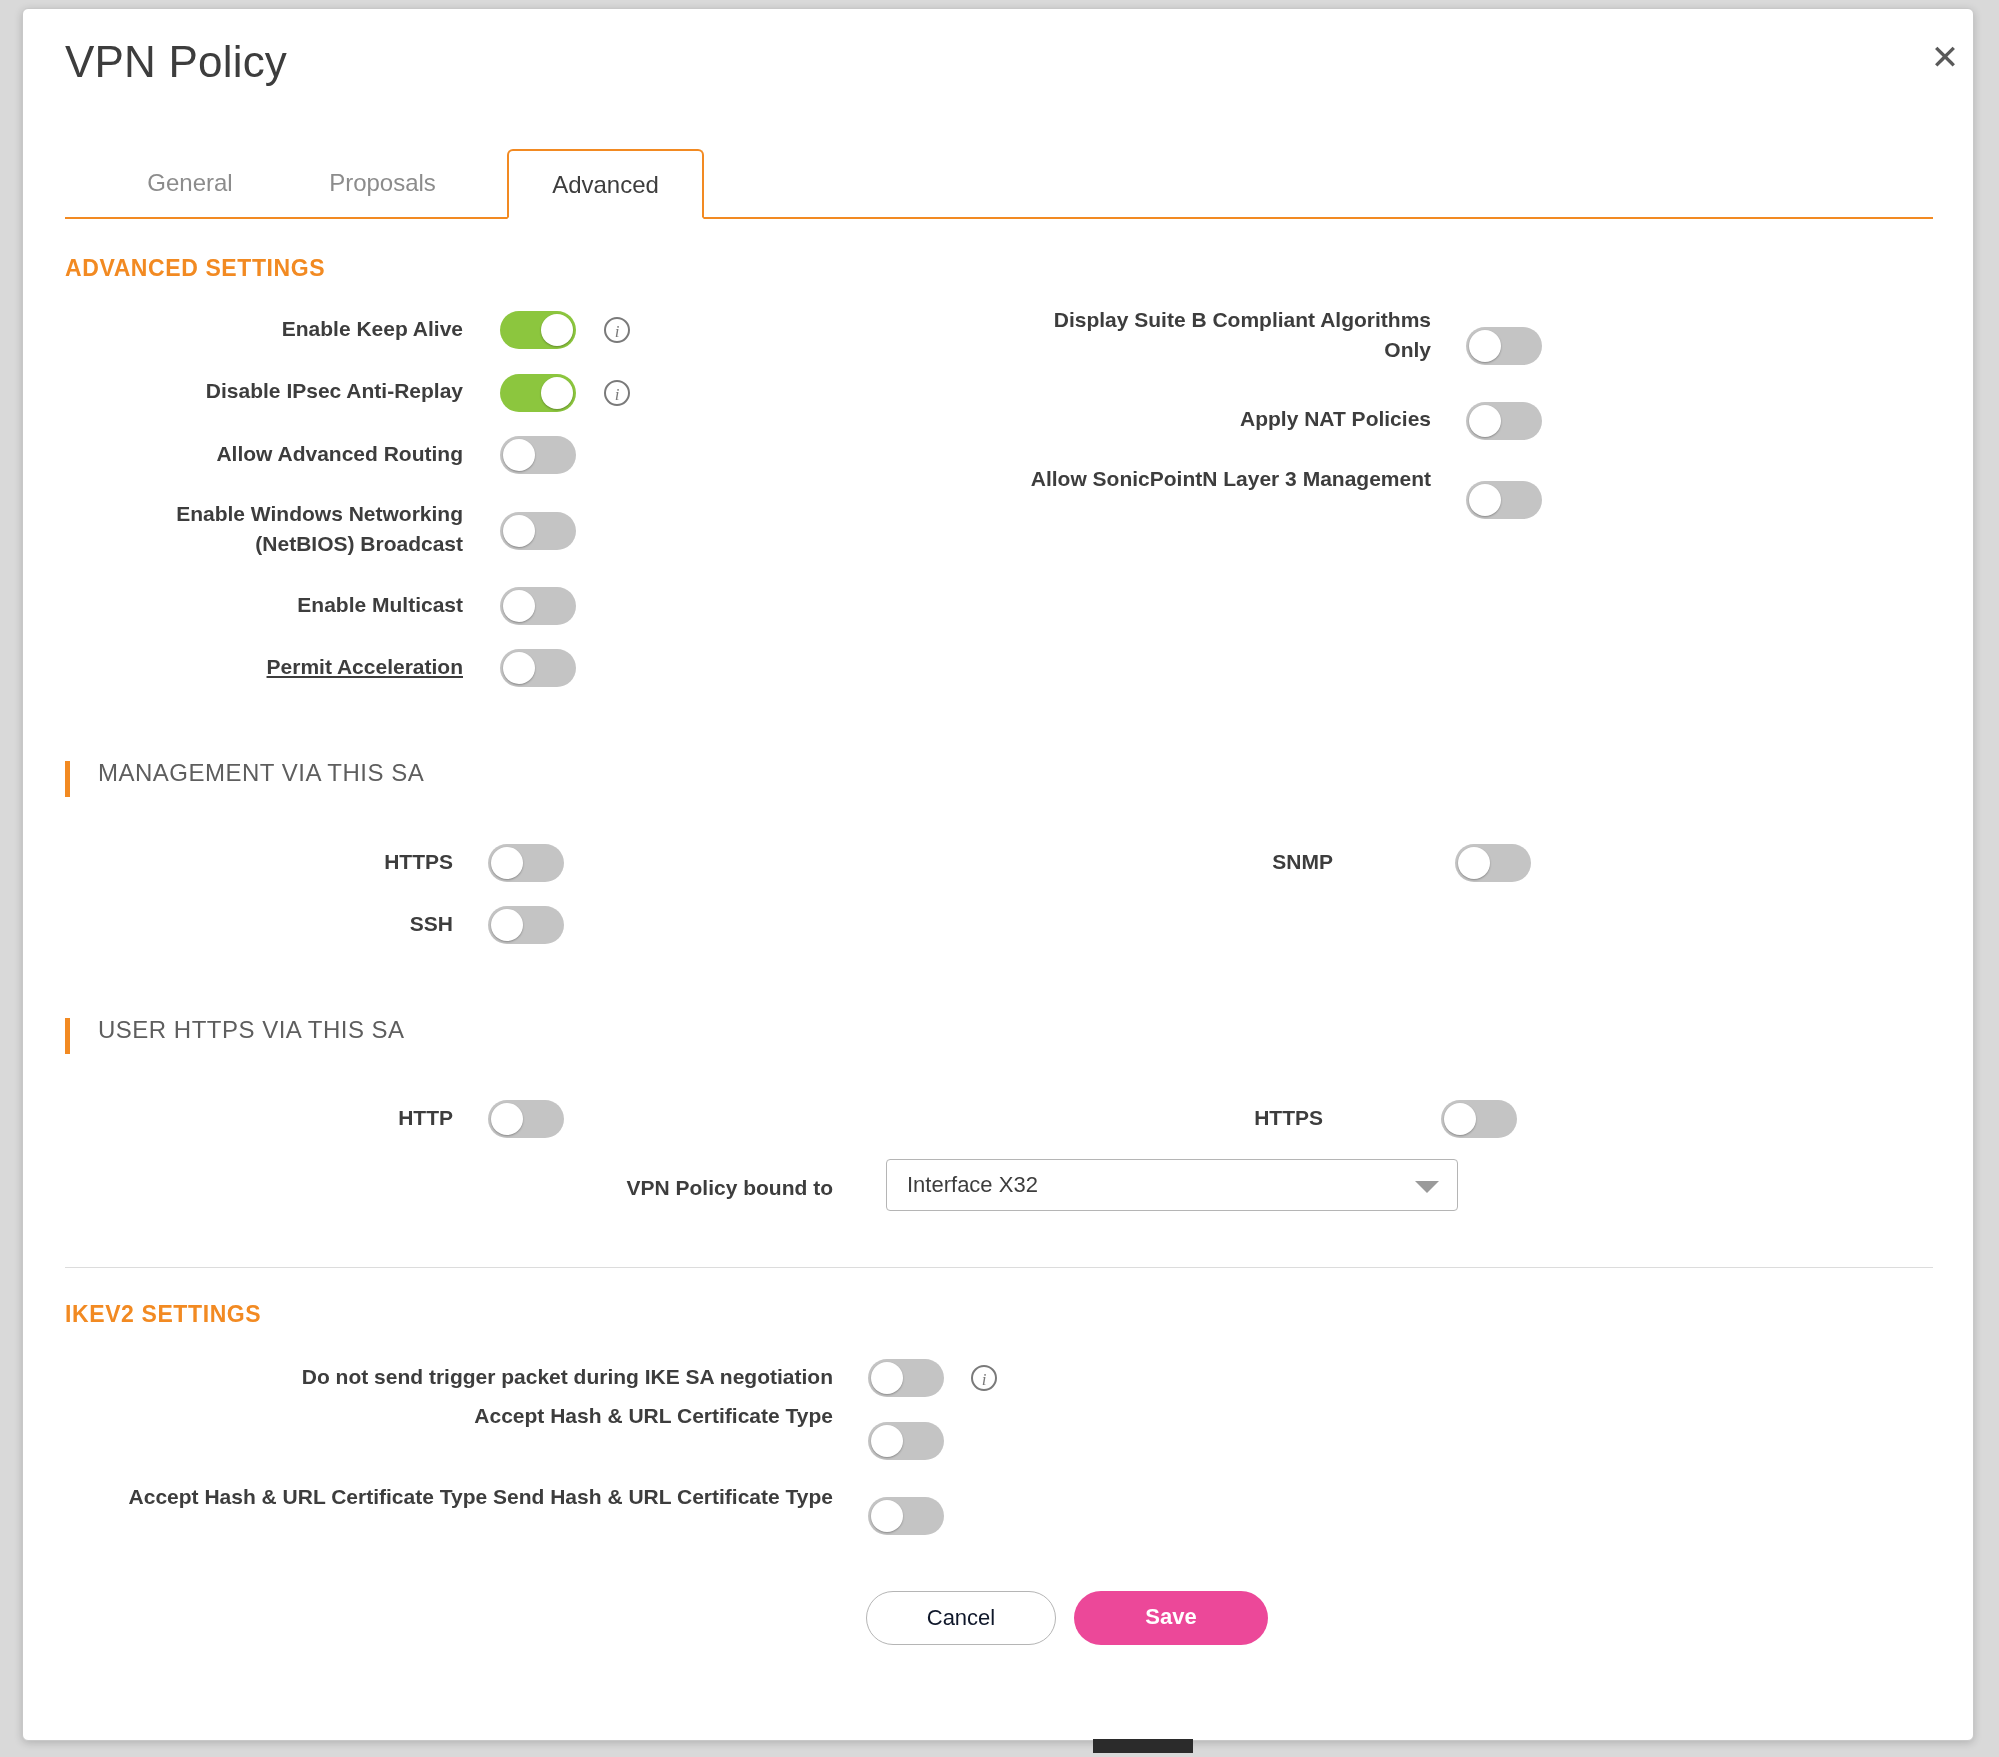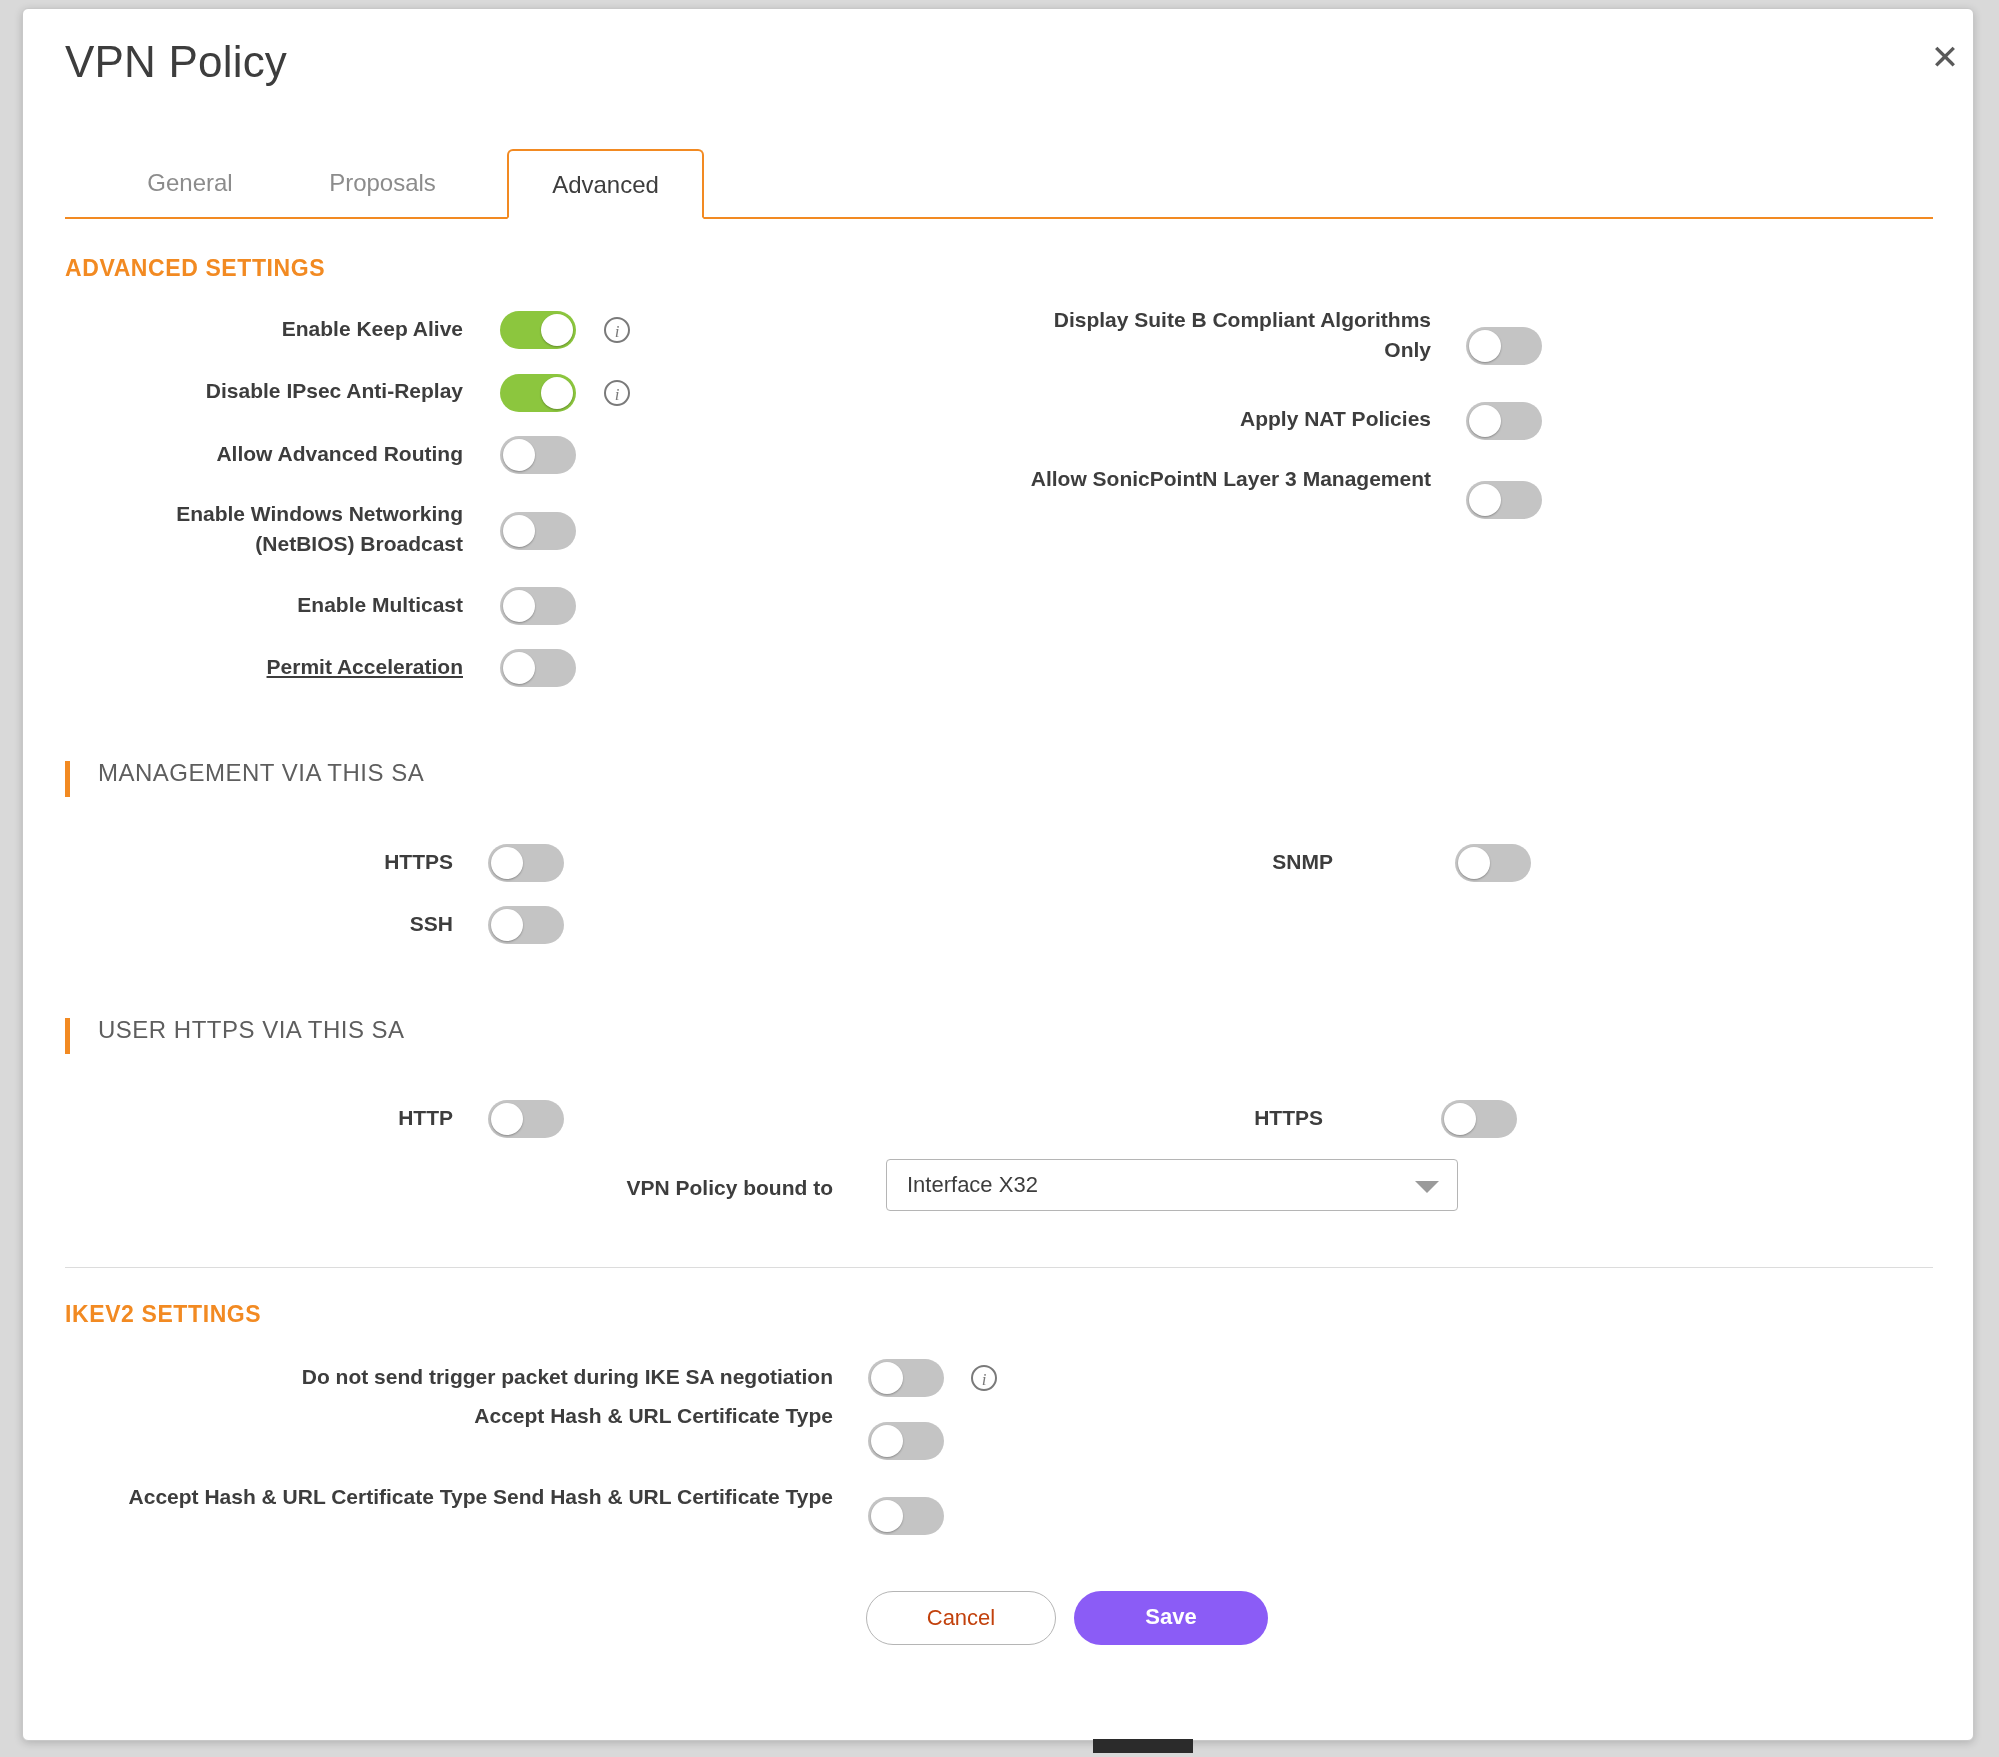--- a/index.html
+++ b/index.html
@@ -186,24 +186,24 @@
     border-radius: 27px;
     font-size: 22px;
     text-align: center;
     line-height: 52px;
     cursor: pointer;
     box-sizing: border-box;
   }
   .btn.cancel {
     background: #ffffff;
     border: 1px solid #b5b5b5;
-    color: #c2410c;
+    color: #0f172a;
   }
   .btn.save {
-    background: #8b5cf6;
+    background: #ec4899;
     color: #ffffff;
     font-weight: bold;
     border: none;
   }
   .bottom-strip {
     position: absolute;
     left: 1093px;
     top: 1739px;
     width: 100px;
     height: 14px;

